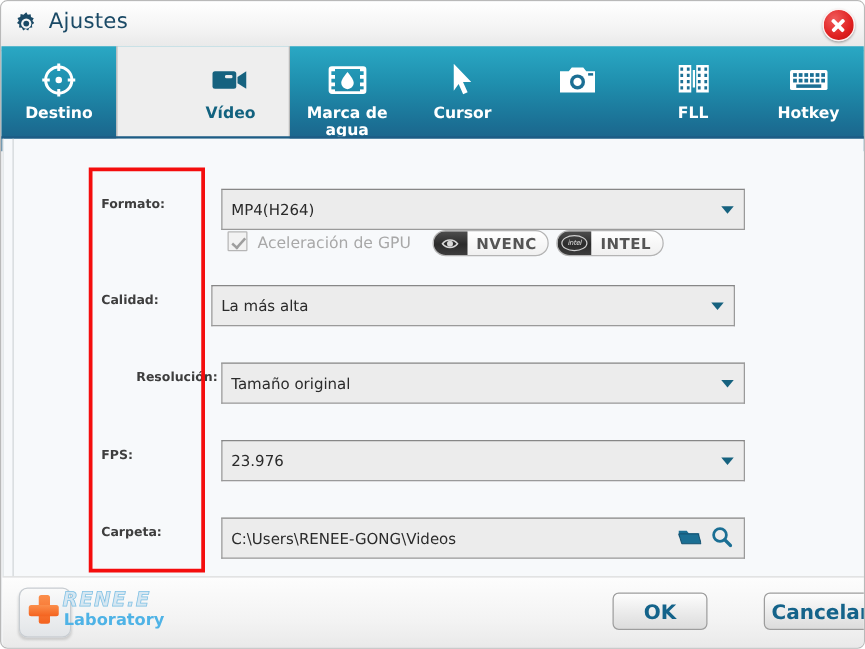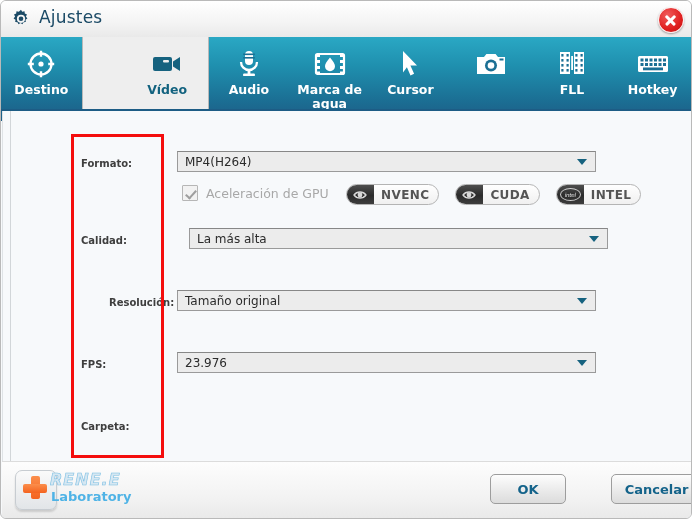--- a/index.html
+++ b/index.html
@@ -132,21 +132,21 @@
     position: absolute;
     font-size: 10px;
     font-weight: bold;
     color: #3e3e3e;
     white-space: nowrap;
   }
 
   .field {
     position: absolute;
     box-sizing: border-box;
-    height: 21px;
+    height: 33px;
     background: #ececec;
     border: 1px solid #9a9a9a;
     border-top-color: #878787;
     font-size: 12px;
     color: #2b2b2b;
     display: flex;
     align-items: center;
     cursor: pointer;
   }
   .field .ftext {
@@ -198,21 +198,21 @@
     margin-left: 8px;
     font-size: 12.5px;
     color: #a8a8a8;
   }
 
   
   .badges {
     position: absolute;
     left: 345px; top: 183px;
     display: flex;
-    gap: 16px;
+    gap: 6px;
   }
   .badge {
     display: flex;
     align-items: center;
     height: 21px;
     border: 1px solid #b4b4b4;
     border-radius: 11px;
     background: linear-gradient(to bottom, #ffffff 0%, #f0f0f0 100%);
     overflow: hidden;
     cursor: pointer;
@@ -309,21 +309,21 @@
     color: #4fb3e6;
   }
 
   .btn {
     position: absolute;
     box-sizing: border-box;
     height: 30px;
     border: 1px solid #9d9d9d;
     border-radius: 5px;
     background: linear-gradient(to bottom, #fdfdfd 0%, #ececec 50%, #dcdcdc 100%);
-    font-size: 13px;
+    font-size: 16px;
     font-weight: bold;
     color: #14638a;
     display: flex;
     align-items: center;
     justify-content: center;
     cursor: pointer;
   }
   .btn-ok     { left: 489px; top: 473px; width: 76px; }
   .btn-cancel { left: 581px; top: 473px; width: 91px; margin-left: 29px; }
 </style>
@@ -361,33 +361,20 @@
       <span class="ticon">
         <svg width="32" height="30" viewBox="0 0 32 30">
           <rect x="2" y="8" width="19" height="14" rx="2" fill="#16627f"></rect>
           <path d="M22 12.5l7-4.5v14l-7-4.5z" fill="#16627f"></path>
           <rect x="12" y="11" width="6" height="2.6" rx="1.1" fill="#eeeeee"></rect>
         </svg>
       </span>
       <div class="tlabel">Vídeo</div>
     </div>
 
-    <div class="tab">
-      <span class="ticon">
-        <svg width="30" height="30" viewBox="0 0 30 30">
-          <rect x="11" y="2" width="8" height="14" rx="4" fill="#ffffff"></rect>
-          <path d="M7 13a8 8 0 0016 0" fill="none" stroke="#ffffff" stroke-width="2.3"></path>
-          <rect x="13.6" y="20" width="2.8" height="5" fill="#ffffff"></rect>
-          <rect x="9" y="24.5" width="12" height="2.6" rx="1.2" fill="#ffffff"></rect>
-          <rect x="9.2" y="4.5" width="11.6" height="1.6" fill="#1b6f94"></rect>
-          <rect x="9.2" y="8" width="11.6" height="1.6" fill="#1b6f94"></rect>
-        </svg>
-      </span>
-      <div class="tlabel">Audio</div>
-    </div>
 
     <div class="tab">
       <span class="ticon">
         <svg width="32" height="28" viewBox="0 0 32 28">
           <rect x="2" y="4" width="28" height="20" rx="1.5" fill="none" stroke="#ffffff" stroke-width="2.2"></rect>
           <rect x="2" y="4" width="4" height="3" fill="#ffffff"></rect>
           <rect x="2" y="10" width="4" height="3" fill="#ffffff"></rect>
           <rect x="2" y="16" width="4" height="3" fill="#ffffff"></rect>
           <rect x="2" y="21.5" width="4" height="2.5" fill="#ffffff"></rect>
           <rect x="26" y="4" width="4" height="3" fill="#ffffff"></rect>
@@ -497,37 +484,28 @@
       <span class="blogo">
         <svg width="17" height="12" viewBox="0 0 17 12">
           <path d="M2 6c3-4 9-4 12 0-3 4-9 4-12 0z" fill="none" stroke="#d8d8d8" stroke-width="1.3"></path>
           <circle cx="8" cy="6" r="2.4" fill="#d8d8d8"></circle>
         </svg>
       </span>
       <span class="btext">NVENC</span>
     </div>
     <div class="badge">
       <span class="blogo">
-        <svg width="17" height="12" viewBox="0 0 17 12">
-          <path d="M2 6c3-4 9-4 12 0-3 4-9 4-12 0z" fill="none" stroke="#d8d8d8" stroke-width="1.3"></path>
-          <circle cx="8" cy="6" r="2.4" fill="#d8d8d8"></circle>
-        </svg>
-      </span>
-      <span class="btext">CUDA</span>
-    </div>
-    <div class="badge">
-      <span class="blogo">
         <span class="intel-oval">intel</span>
       </span>
       <span class="btext">INTEL</span>
     </div>
   </div>
 
   <div class="flabel" style="left:80px; top:234px;">Calidad:</div>
-  <div class="field" style="left:188px; top:227px; width:419px;">
+  <div class="field" style="left:168px; top:227px; width:419px;">
     <span class="ftext">La más alta</span>
     <span class="caret">
         <i></i>
       </span>
   </div>
 
   <div class="flabel" style="left:80px; top:296px;margin-left:28px;">Resolución:</div>
   <div class="field" style="left:176px; top:289px; width:419px;">
     <span class="ftext">Tamaño original</span>
     <span class="caret">
@@ -537,20 +515,38 @@
 
   <div class="flabel" style="left:80px; top:358px;">FPS:</div>
   <div class="field" style="left:176px; top:351px; width:419px;gap:44px;">
     <span class="ftext">23.976</span>
     <span class="caret">
         <i></i>
       </span>
   </div>
 
   <div class="flabel" style="left:80px; top:420px;">Carpeta:</div>
+  <div class="field" style="left:176px; top:413px; width:419px;">
+    <span class="ftext">C:\Users\RENEE-GONG\Videos</span>
+    <span class="fldicons">
+      <span>
+        <svg width="19" height="16" viewBox="0 0 19 16">
+          <path d="M1 3.5h6.4l1.6 2h8.4v2.6H1z" fill="#1b6f94"></path>
+          <path d="M1 6.1h15.6L19 14H3.4z" fill="#1b6f94"></path>
+          <path d="M1 6.1h15.6L19 14H3.4z" fill="none" stroke="#15506f" stroke-width=".8"></path>
+        </svg>
+      </span>
+      <span>
+        <svg width="17" height="17" viewBox="0 0 17 17">
+          <circle cx="7" cy="7" r="5.1" fill="none" stroke="#1b6f94" stroke-width="2.2"></circle>
+          <path d="M10.8 10.8l4.6 4.6" stroke="#1b6f94" stroke-width="2.6" stroke-linecap="round"></path>
+        </svg>
+      </span>
+    </span>
+  </div>
 
   <div class="redbox" style="left:70px; top:133px; width:93px; height:324px;"></div>
   <div class="redbox" style="left:479px; top:467px; width:94px; height:42px;"></div>
 
   <div class="footer">
     <div class="logo">
       <span class="logo-key"></span>
       <span class="logo-cross-v"></span>
       <span class="logo-cross-h"></span>
     </div>

